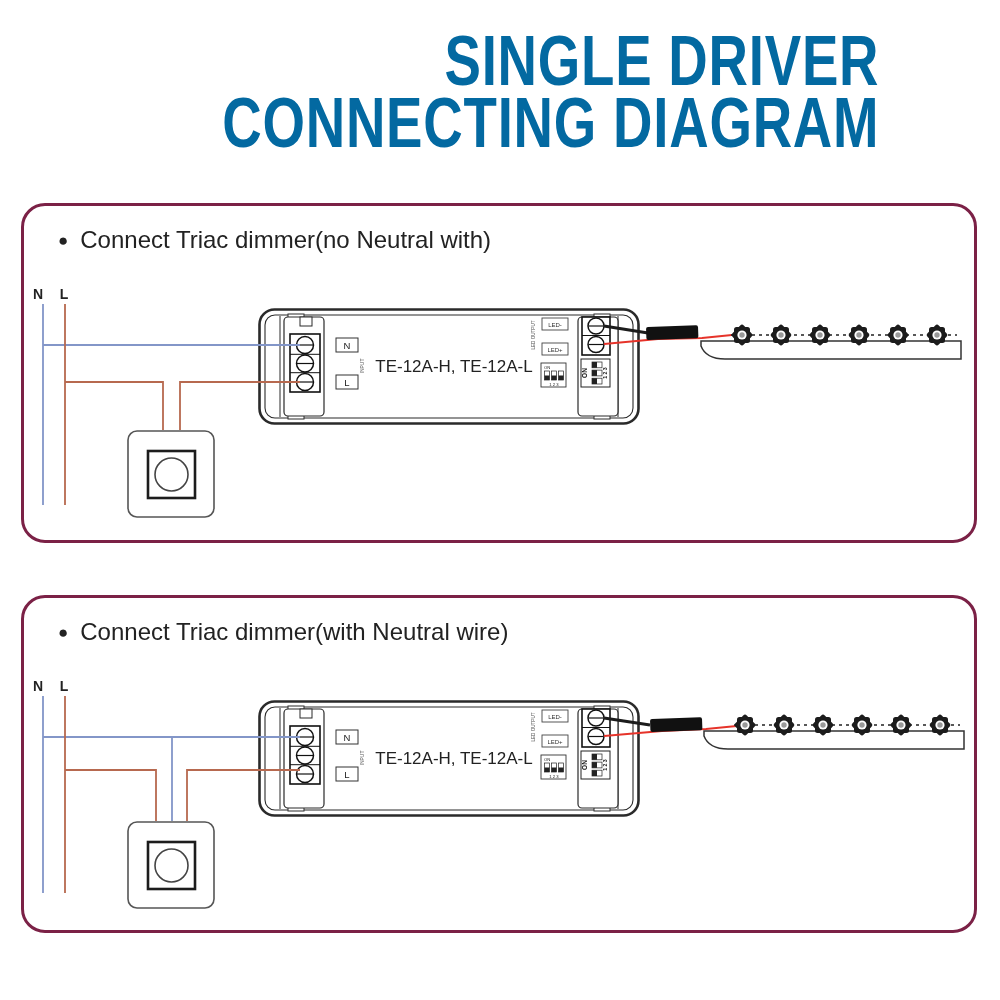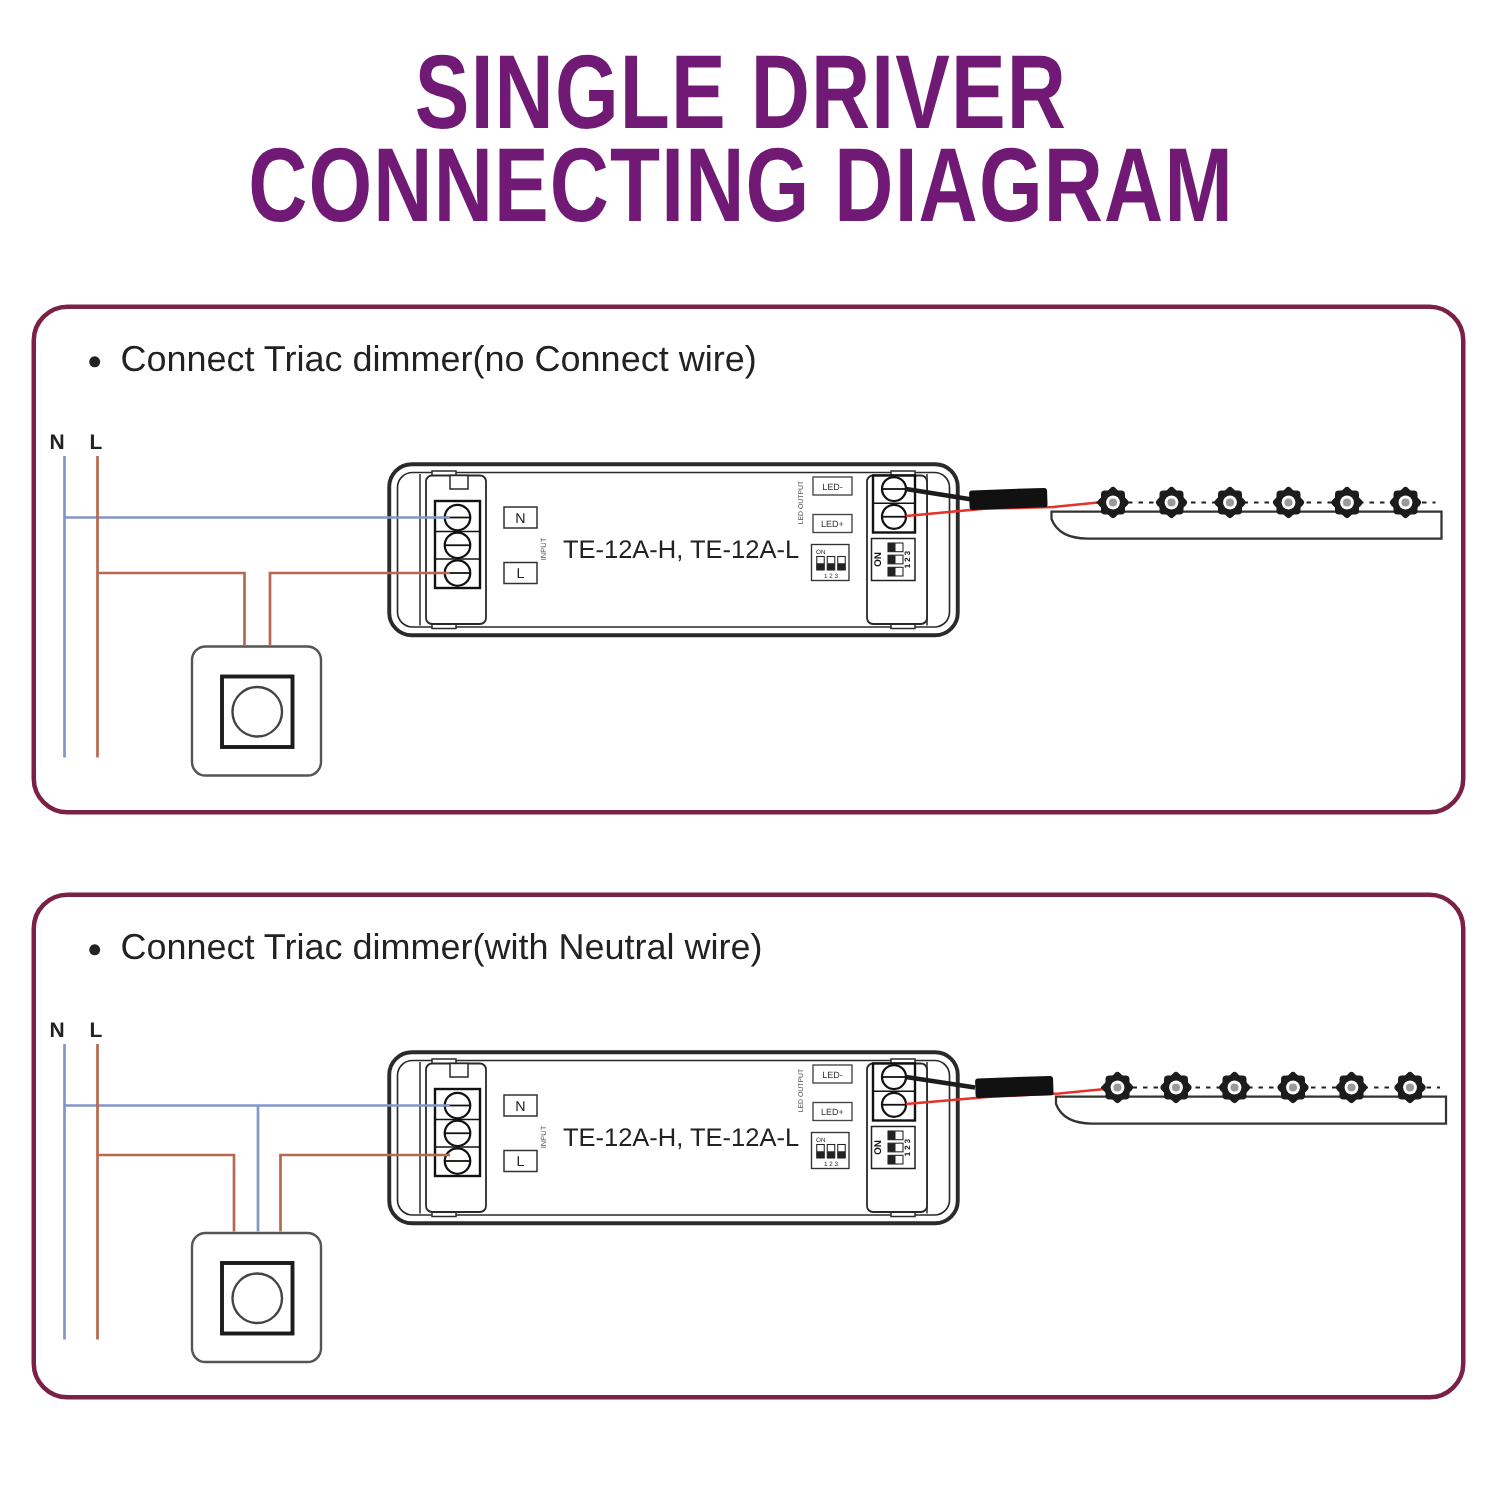--- a/index.html
+++ b/index.html
@@ -1,20 +1,20 @@
 <!DOCTYPE html>
 <html><head>
 <meta charset="utf-8">
 <style>
   html,body{margin:0;padding:0;background:#fff;}
   #page{position:relative;width:1000px;height:1000px;background:#fff;overflow:hidden;
         font-family:"Liberation Sans",sans-serif;}
   
-  #title{position:absolute;top:30px;left:0;width:988px;text-align:center;
-         color:#701a75;font-weight:bold;}
+  #title{position:absolute;top:30px;left:0;width:988px;text-align:right;
+         color:#0369a1;font-weight:bold;}
   #title .tline{display:block;font-size:70px;line-height:62px;letter-spacing:1px;
                 transform:scaleX(0.78);transform-origin:50% 50%;white-space:nowrap;}
   
   .panel{position:absolute;left:21px;width:956px;background:#fff;
          border:3px solid #7b2146;border-radius:24px;box-sizing:border-box;}
   #panel1{top:203px;height:340px;}
   #panel2{top:595px;height:338px;}
   .heading{position:absolute;top:20px;left:34px;font-size:24px;color:#222;
            display:flex;align-items:center;gap:12px;white-space:nowrap;}
   .heading .bullet{font-size:17px;line-height:17px;color:#222;}
@@ -28,21 +28,21 @@
 <div id="page">
 
   <div id="title">
     <span class="tline">SINGLE DRIVER</span>
     <span class="tline">CONNECTING DIAGRAM</span>
   </div>
 
   <div class="panel" id="panel1">
     <div class="heading">
       <span class="bullet">●</span>
-      <span>Connect Triac dimmer(no Connect wire)</span>
+      <span>Connect Triac dimmer(no Neutral with)</span>
     </div>
   </div>
 
   <div class="panel" id="panel2">
     <div class="heading">
       <span class="bullet">●</span>
       <span>Connect Triac dimmer(with Neutral wire)</span>
     </div>
   </div>
 

